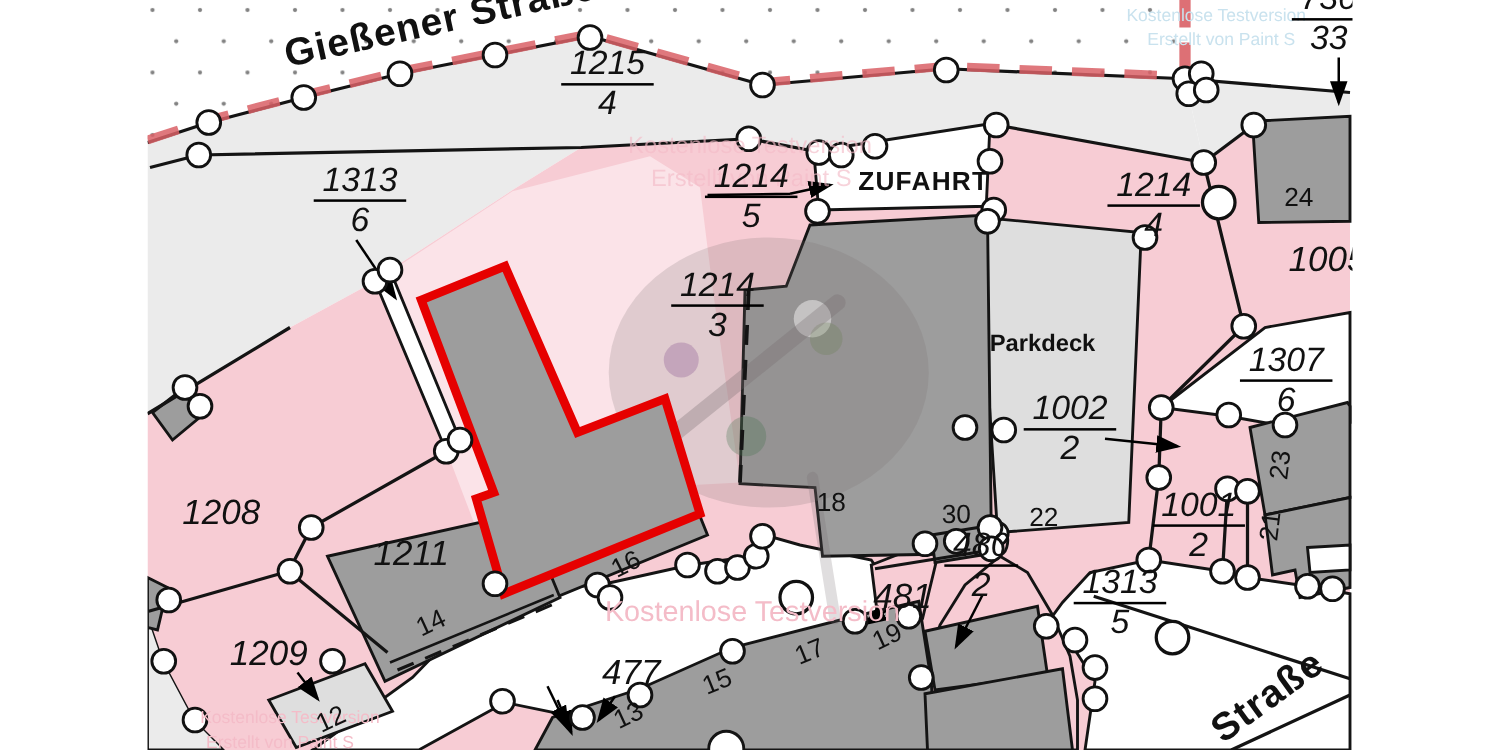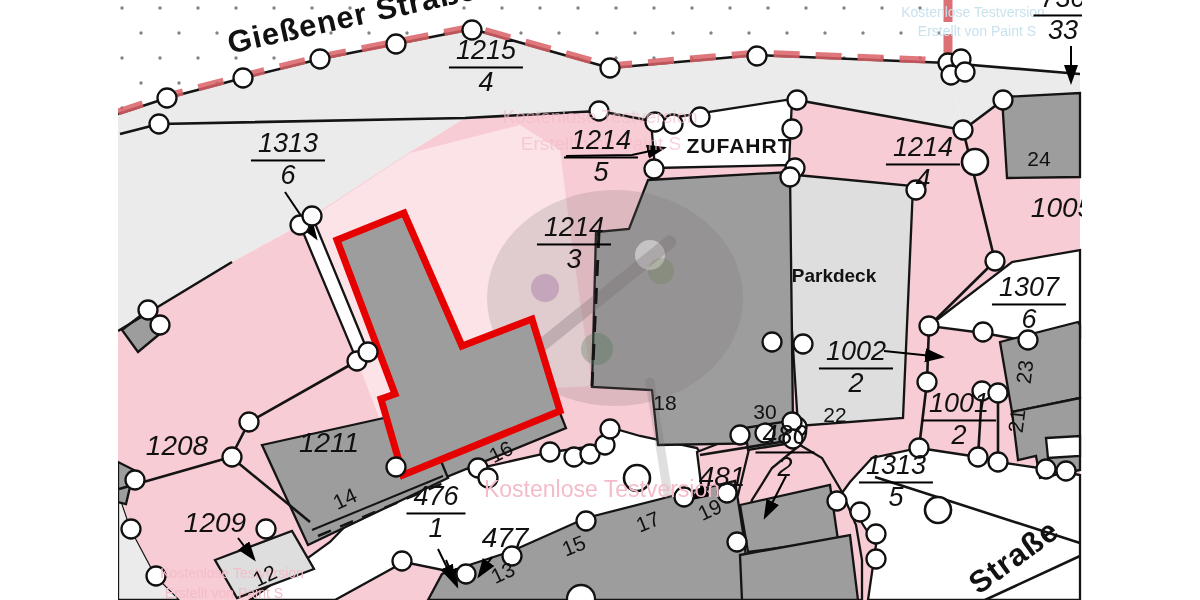--- a/index.html
+++ b/index.html
@@ -253,52 +253,47 @@
   <div class="lbl frac" style="left:923px;top:164px;">
     <span class="num">1214</span>
       <span class="bar"></span>
       <span class="den">4</span>
   </div>
   <div class="lbl frac" style="left:1029px;top:304px;">
     <span class="num">1307</span>
       <span class="bar"></span>
       <span class="den">6</span>
   </div>
-  <div class="lbl frac" style="left:856px;top:368px;">
+  <div class="lbl frac" style="left:856px;top:343px;">
     <span class="num">1002</span>
       <span class="bar"></span>
       <span class="den">2</span>
   </div>
   <div class="lbl frac" style="left:959px;top:420px;">
     <span class="num">1001</span>
       <span class="bar"></span>
       <span class="den">2</span>
   </div>
   <div class="lbl frac" style="left:896px;top:482px;">
     <span class="num">1313</span>
       <span class="bar"></span>
       <span class="den">5</span>
   </div>
-  <div class="lbl frac" style="left:436px;top:513px;">
-    <span class="num">476</span>
-      <span class="bar"></span>
-      <span class="den">1</span>
-  </div>
   <div class="lbl frac" style="left:785px;top:452px;">
     <span class="num">480</span>
       <span class="bar"></span>
       <span class="den">2</span>
   </div>
   <div class="lbl frac" style="left:1063px;top:15px;">
     <span class="num">730</span>
       <span class="bar"></span>
       <span class="den">33</span>
   </div>
 
-  <div class="lbl plabel" style="left:177px;top:410px;margin-top:36px;">1208</div>
+  <div class="lbl plabel" style="left:177px;top:410px;">1208</div>
   <div class="lbl plabel" style="left:329px;top:410px;margin-top:33px;">1211</div>
   <div class="lbl plabel" style="left:215px;top:523px;">1209</div>
   <div class="lbl plabel" style="left:412px;top:581px;margin-top:30px;">1210</div>
   <div class="lbl plabel" style="left:505px;top:538px;">477</div>
   <div class="lbl plabel" style="left:722px;top:477px;">481</div>
   <div class="lbl plabel" style="left:1062px;top:208px;">1005</div>
 
   <div class="lbl bnum" style="left:1039px;top:159px;">24</div>
   <div class="lbl bnum" style="left:665px;top:403px;">18</div>
   <div class="lbl bnum" style="left:765px;top:412px;">30</div>

